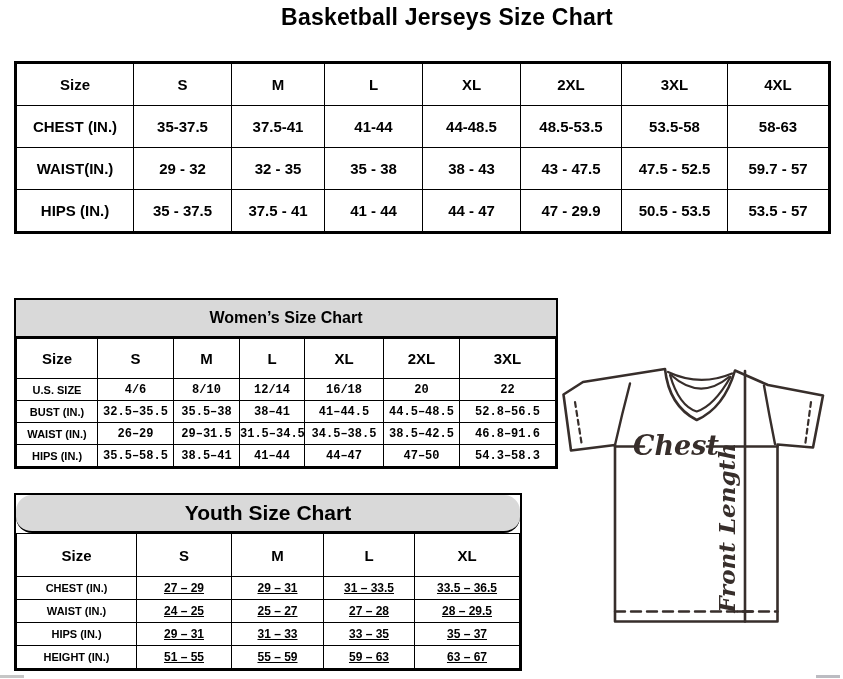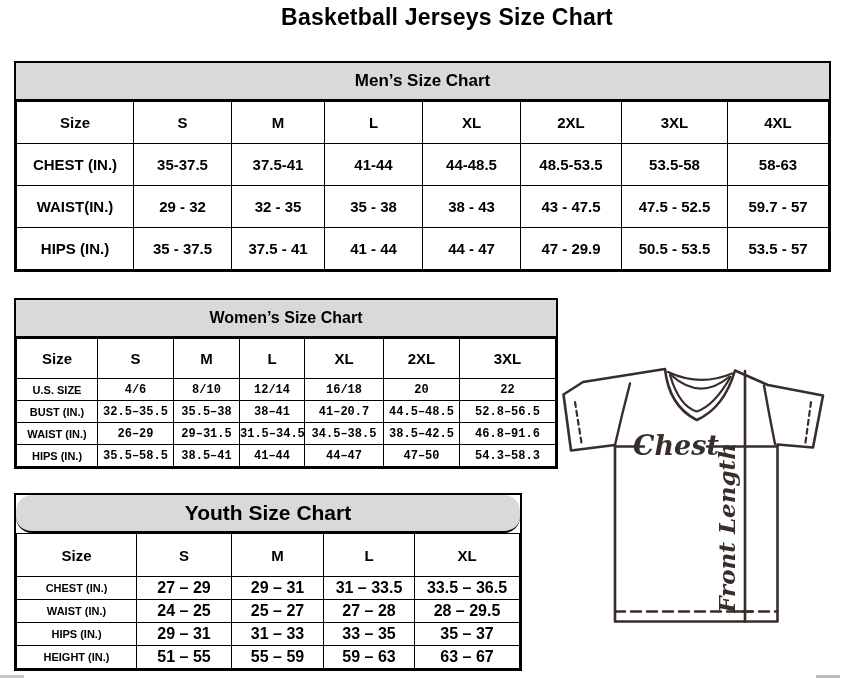--- a/index.html
+++ b/index.html
@@ -41,37 +41,36 @@
   .wrap-women th.c0{width:80px;} .wrap-women th.c1{width:75px;}
   .wrap-women th.c2{width:65px;} .wrap-women th.c3{width:64px;}
   .wrap-women th.c4{width:78px;} .wrap-women th.c5{width:75px;}
   
   .wrap-youth{left:14px;top:493px;width:504px;}
   .wrap-youth .tbl-title{font-size:21px;border-radius:16px;}
   .wrap-youth thead tr{height:43px;}
   .wrap-youth tbody tr{height:23px;}
   .wrap-youth thead th{font-size:15px;}
   .wrap-youth tbody th{font-size:11px;}
-  .wrap-youth tbody td{font-size:16px;}
+  .wrap-youth tbody td{font-size:12px;text-decoration:underline;}
   .wrap-youth th.c0{width:119px;} .wrap-youth th.c1{width:94px;}
   .wrap-youth th.c2{width:91px;}  .wrap-youth th.c3{width:90px;}
   
   .jersey{position:absolute;left:556px;top:356px;width:284px;height:272px;}
   
   .scroll-frag{position:absolute;background:#c6c6c6;}
   .scroll-frag.left{left:0;top:675px;width:24px;height:3px;}
   .scroll-frag.right{left:816px;top:675px;width:24px;height:3px;background:#bcbcc2;}
 </style>
 </head>
 <body>
 
 <div class="page-title">Basketball Jerseys Size Chart</div>
 
 <div class="size-table wrap-men">
-  <div class="tbl-title">Men’s Size Chart</div>
   <table>
       <thead>
         <tr>
           <th class="c0">Size</th>
           <th class="c1">S</th>
           <th class="c2">M</th>
           <th class="c3">L</th>
           <th class="c4">XL</th>
           <th class="c5">2XL</th>
           <th class="c6">3XL</th>
@@ -135,21 +134,21 @@
           <td>12/14</td>
           <td>16/18</td>
           <td>20</td>
           <td>22</td>
         </tr>
         <tr>
           <th>BUST (IN.)</th>
           <td>32.5–35.5</td>
           <td>35.5–38</td>
           <td>38–41</td>
-          <td>41–20.7</td>
+          <td>41–44.5</td>
           <td>44.5–48.5</td>
           <td>52.8–56.5</td>
         </tr>
         <tr>
           <th>WAIST (IN.)</th>
           <td>26–29</td>
           <td>29–31.5</td>
           <td>31.5–34.5</td>
           <td>34.5–38.5</td>
           <td>38.5–42.5</td>

